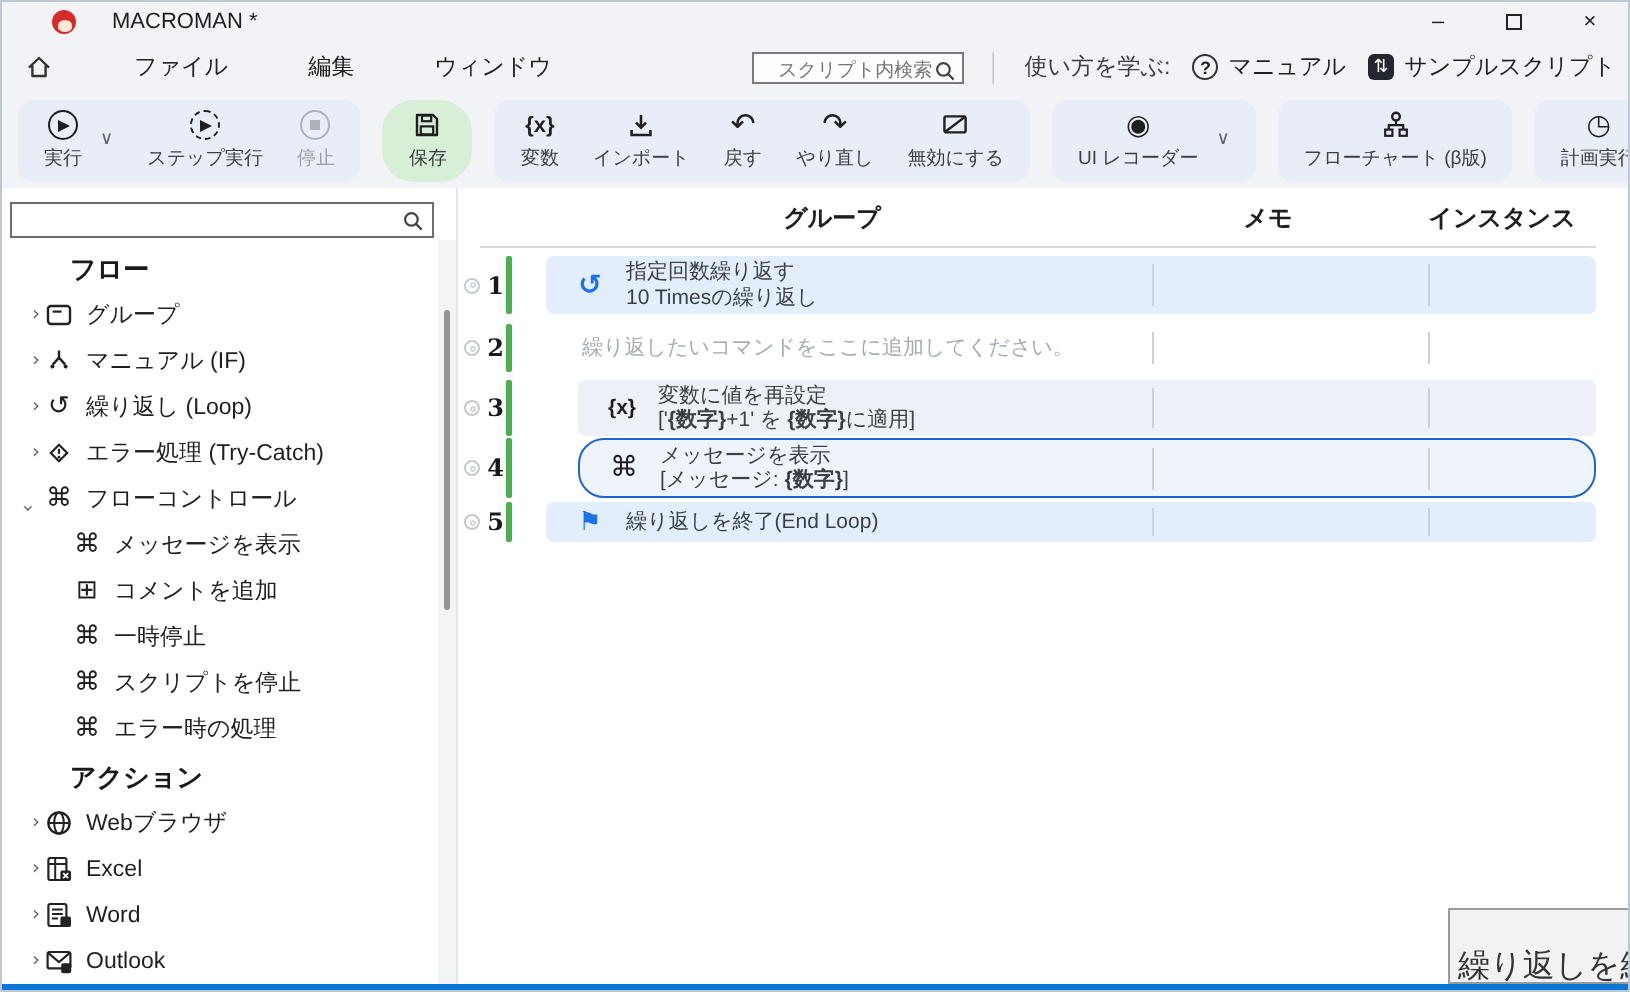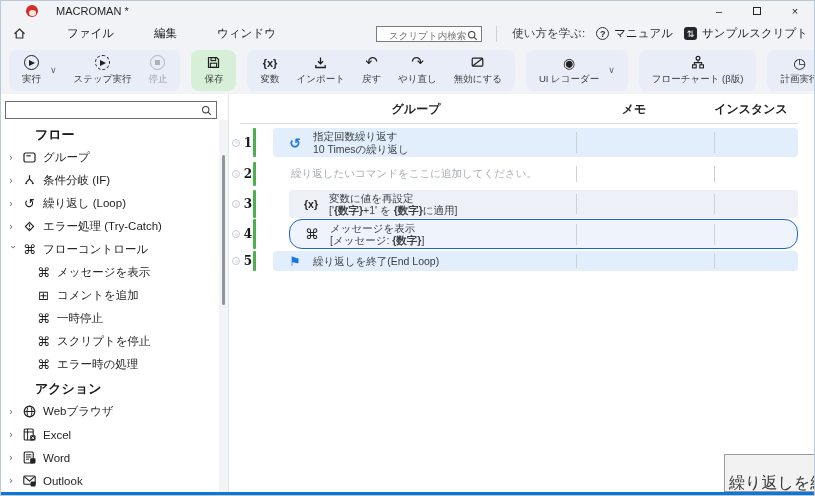--- a/index.html
+++ b/index.html
@@ -24,40 +24,40 @@
   .mb-search input { flex:1; min-width:0; border:none; outline:none; font-size:9.5px; color:#333; background:transparent; font-family:inherit; }
   .vsep { color:#c9ced4; font-size:13px; }
   .learn { color:#3c4043; }
   .chip { display:flex; align-items:center; gap:5px; color:#1f1f1f; }
   .qmark { width:13px; height:13px; border:1.3px solid #333; border-radius:50%; font-size:9px; font-weight:bold; display:flex; align-items:center; justify-content:center; }
   .samp-ico { width:13px; height:13px; background:#23262e; border-radius:3px; color:#fff; font-size:9px; display:flex; align-items:center; justify-content:center; font-family:"DejaVu Sans",sans-serif; }
 
   
   .toolbar { position:absolute; left:0; top:45px; width:100%; height:48px; display:flex; align-items:center; padding:0 8px; gap:11px; }
   .tgroup { background:var(--btnbg,#e9edf7); border-radius:8px; height:41px; display:flex; align-items:center; padding:0 13px; gap:17px; flex:none; }
-  .tgroup.save { background:var(--savebg,#d7efd7); }
+  .tgroup.save { background:var(--savebg,#d7efd7);border-radius:16px; }
   .tbtn { display:flex; flex-direction:column; align-items:center; gap:2px; cursor:default; }
   .tlabel { font-size:9.5px; color:#3c4043; white-space:nowrap; }
   .ticon { height:17px; display:flex; align-items:center; justify-content:center; color:#1f1f1f; }
   .glyph14 { font-size:14px; line-height:1; font-family:"DejaVu Sans",sans-serif; }
   .glyph15 { font-size:15px; line-height:1; font-family:"DejaVu Sans",sans-serif; }
   .vartxt { font-size:11px; font-weight:bold; letter-spacing:0; }
   .circ { width:15px; height:15px; border:1.4px solid #1f1f1f; border-radius:50%; display:flex; align-items:center; justify-content:center; }
   .circ.dashed { border-style:dashed; }
   .circ .tri { width:0; height:0; border-left:6px solid #1f1f1f; border-top:3.5px solid transparent; border-bottom:3.5px solid transparent; margin-left:1px; }
   .disabled .circ { border-color:#aeb2b8; }
   .disabled .circ .sq { width:5px; height:5px; background:#aeb2b8; }
   .disabled .tlabel { color:#9aa0a6; }
   .caret { font-size:9px; color:#5f6368; align-self:center; margin-left:-8px; font-family:"DejaVu Sans",sans-serif; }
 
   
   .sidebar { position:absolute; left:0; top:93px; width:228px; height:400px; background:#fff; border-right:1px solid #e3e6ea; }
   .sb-search { position:absolute; left:4px; top:7px; width:212px; height:18px; border:1px solid #6e6e6e; background:#fff; display:flex; align-items:center; padding:0 4px; }
   .sb-search input { flex:1; min-width:0; border:none; outline:none; font-size:10.5px; background:transparent; }
-  .nav { position:absolute; left:0; top:30px; right:9px; }
+  .nav { position:absolute; left:0; top:30px; right:9px;text-align:right; }
   .sb-heading { height:22px; display:flex; align-items:center; padding-left:34px; font-size:13px; font-weight:bold; color:#1a1a1a; }
   .sb-item { height:23px; display:flex; align-items:center; padding-left:8px; font-size:11.5px; color:#1f1f1f; cursor:default; }
   .sb-item .chev { width:11px; font-size:10px; color:#5f6368; font-family:"DejaVu Sans",sans-serif; flex:none; }
   .sb-item .chev.open { transform:rotate(90deg); transform-origin:40% 50%; }
   .si-icon { width:15px; height:15px; margin:0 6px 0 2px; display:flex; align-items:center; justify-content:center; flex:none; color:#1f1f1f; }
   .si-glyph { font-size:13px; line-height:1; font-family:"DejaVu Sans",sans-serif; }
   .sb-sub { padding-left:33px; }
   .sb-gutter { position:absolute; right:0; top:26px; bottom:0; width:9px; background:#f3f4f6; }
   .sb-thumb { position:absolute; right:3px; top:35px; width:3px; height:150px; background:#8f959b; border-radius:2px; }
 
@@ -276,21 +276,21 @@
 
       <div class="sb-item">
         <span class="chev">›</span>
         <span class="si-icon">
             <svg width="15" height="15" viewBox="0 0 15 15">
               <path d="M7.5 2.2 V5.8 M7.5 5.8 L4.4 9.3 M7.5 5.8 L10.6 9.3" fill="none" stroke="#222" stroke-width="1.2"></path>
               <circle cx="4.2" cy="10.2" r="1" fill="#222"></circle>
               <circle cx="10.8" cy="10.2" r="1" fill="#222"></circle>
             </svg>
           </span>
-        <span class="si-label">条件分岐 (IF)</span>
+        <span class="si-label">マニュアル (IF)</span>
       </div>
 
       <div class="sb-item">
         <span class="chev">›</span>
         <span class="si-icon si-glyph">↺</span>
         <span class="si-label">繰り返し (Loop)</span>
       </div>
 
       <div class="sb-item">
         <span class="chev">›</span>

